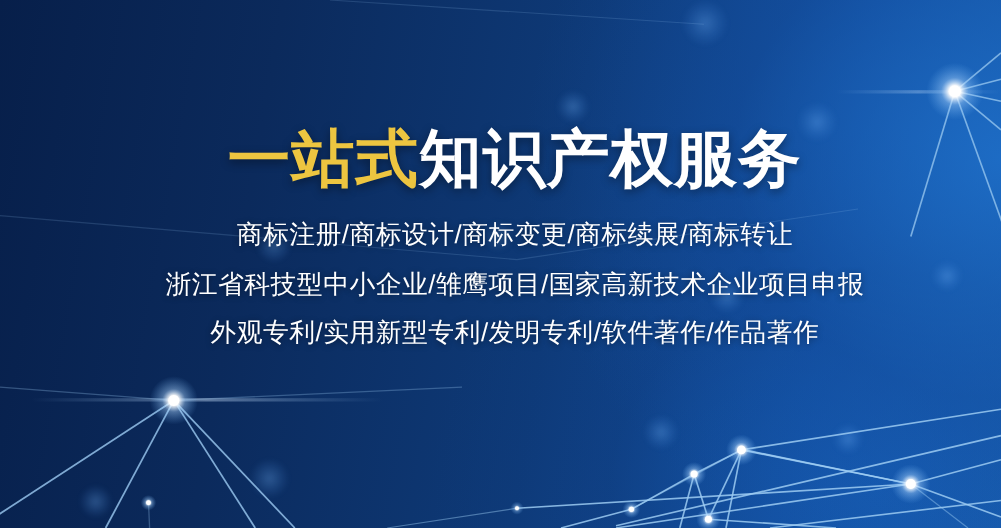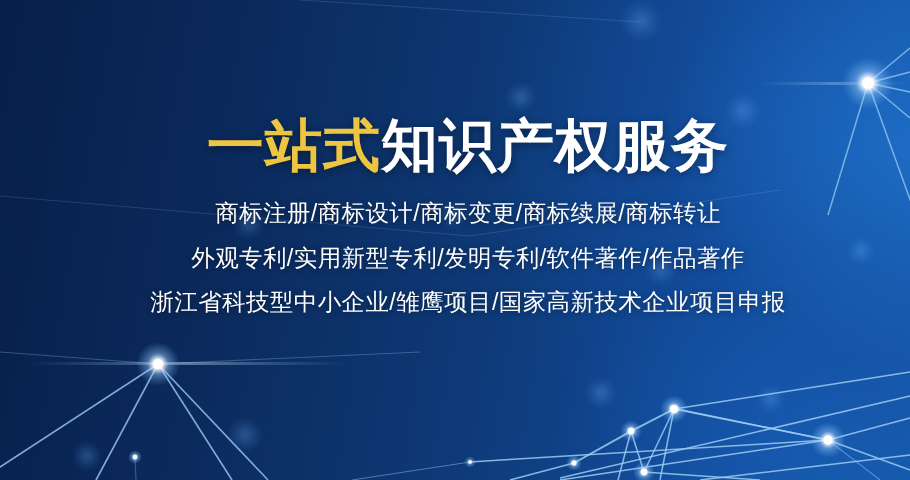--- a/index.html
+++ b/index.html
@@ -155,18 +155,18 @@
       <circle cx="470" cy="462" r="1.8" fill="#ffffff" opacity="0.9"></circle>
     </g>
   </svg>
 
   <div class="content">
     <div class="headline">
       <span class="gold">一站式</span><span class="white">知识产权服务</span>
     </div>
     <div class="sublist">
       <div class="subline">商标注册/商标设计/商标变更/商标续展/商标转让</div>
+      <div class="subline">浙江省科技型中小企业/雏鹰项目/国家高新技术企业项目申报</div>
       <div class="subline">外观专利/实用新型专利/发明专利/软件著作/作品著作</div>
-      <div class="subline">浙江省科技型中小企业/雏鹰项目/国家高新技术企业项目申报</div>
     </div>
   </div>
 
 </div>
 
 </body></html>

